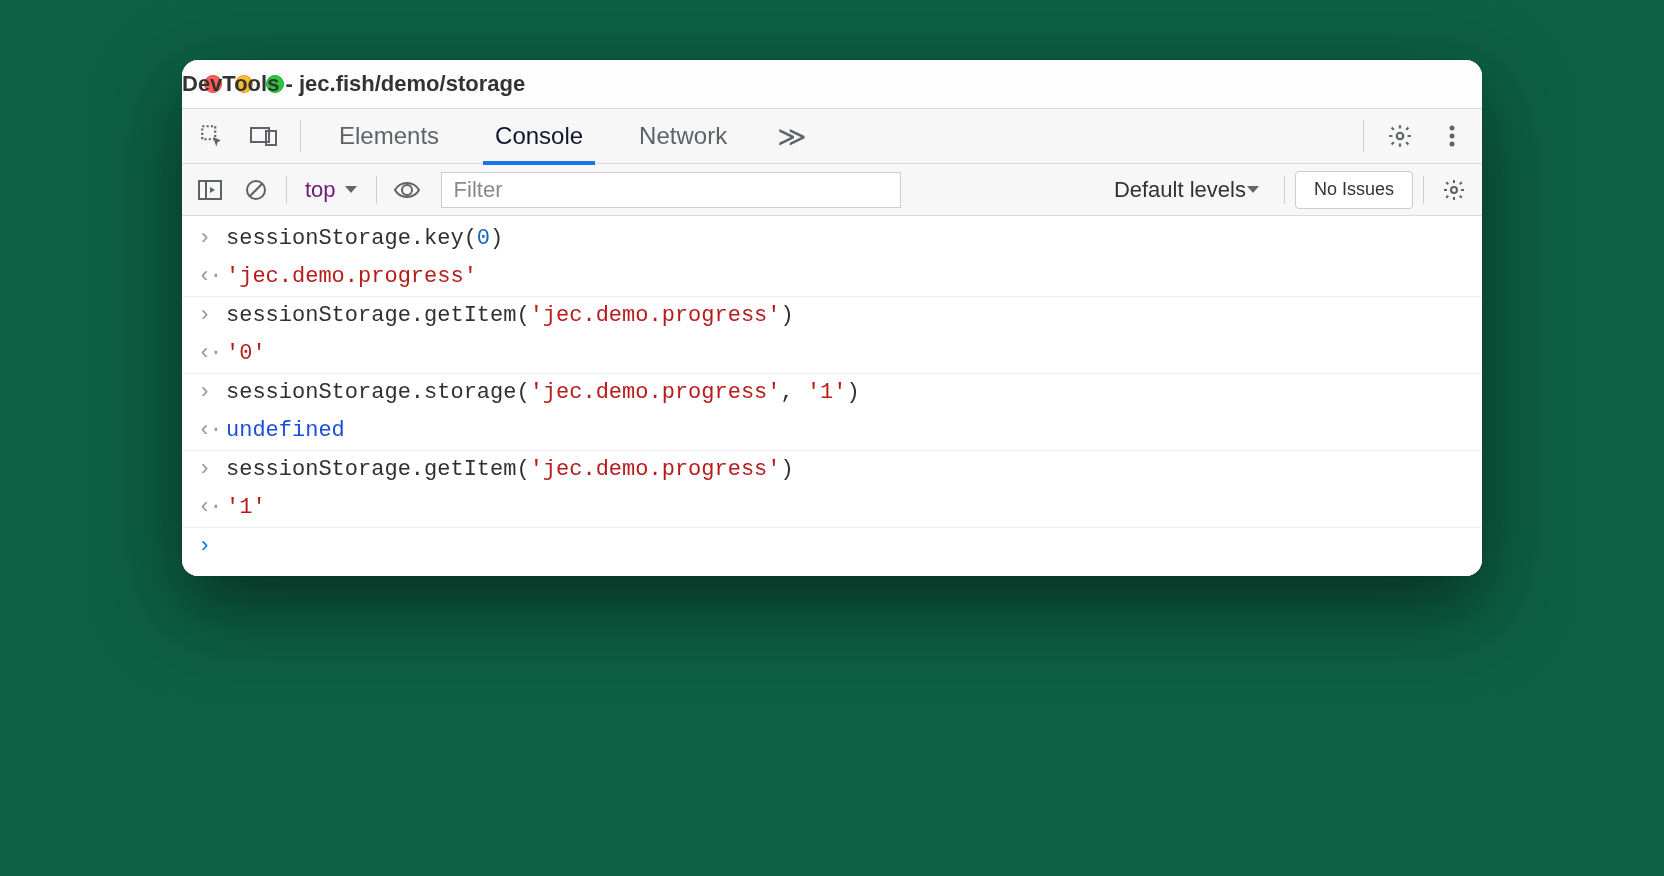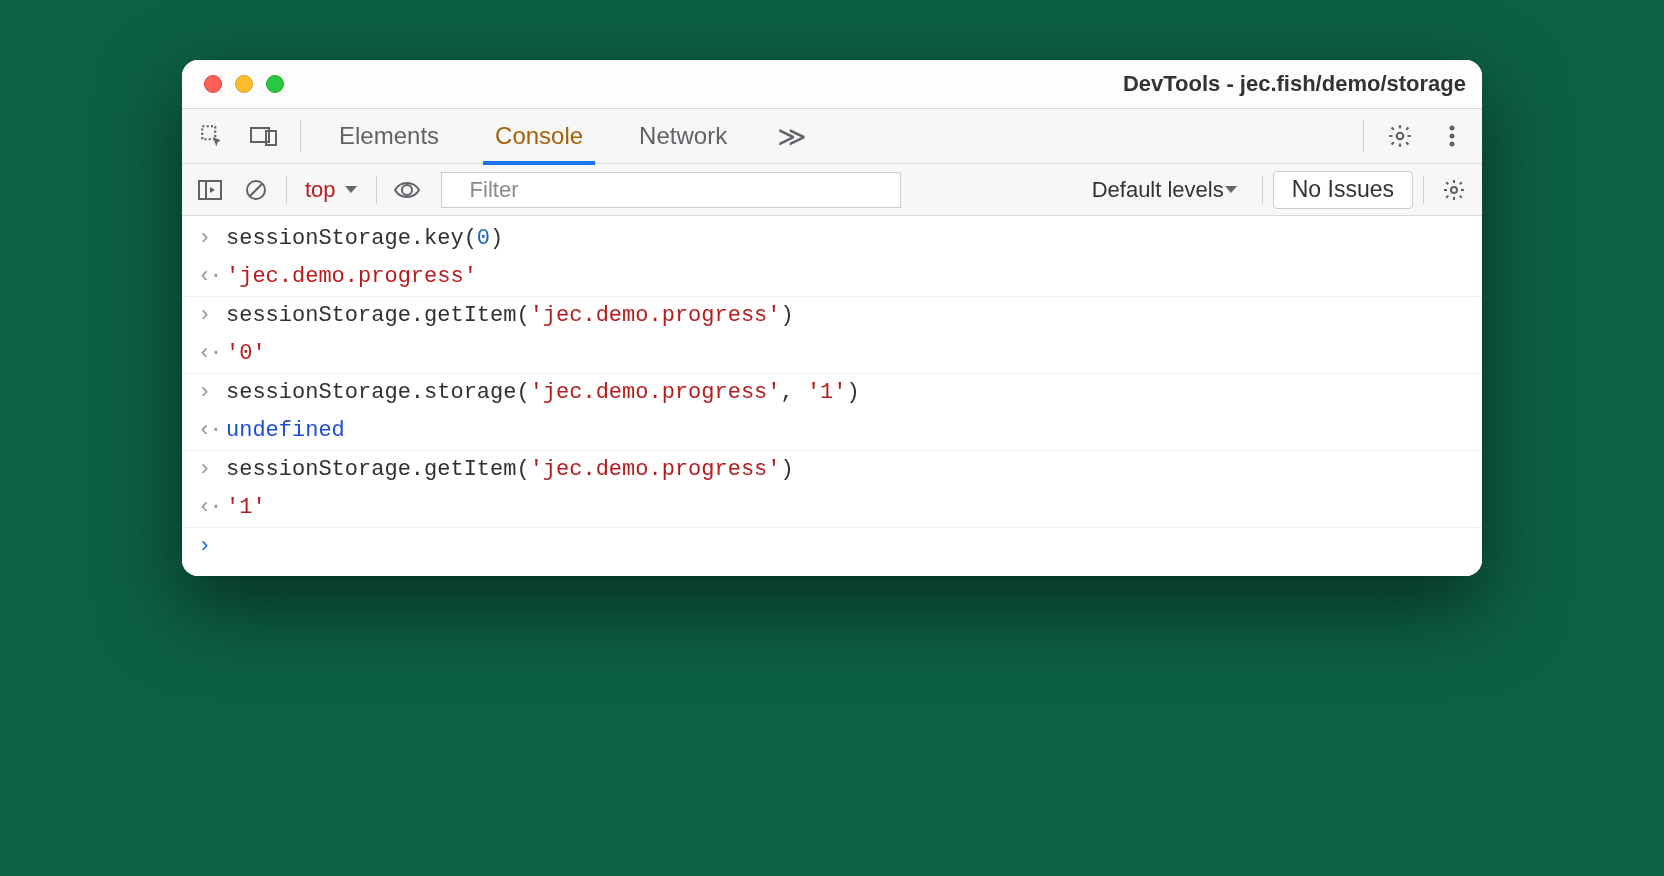--- a/index.html
+++ b/index.html
@@ -32,21 +32,21 @@
     gap: 13px;
     padding-left: 22px;
   }
   .dot { width: 18px; height: 18px; border-radius: 50%; }
   .dot.red { background: #ff5f57; border: 1px solid #e0443e; }
   .dot.yellow { background: #fdbc2c; border: 1px solid #dea123; }
   .dot.green { background: #28c840; border: 1px solid #1aab29; }
   .window-title {
     position: absolute;
     left: 0; right: 16px;
-    text-align: right;
+    text-align: left;
     font-size: 22px;
     font-weight: 600;
     color: #333;
     pointer-events: none;
   }
   .tabs-bar {
     display: flex;
     align-items: center;
     height: 56px;
     border-top: 1px solid #d9d9d9;
@@ -68,21 +68,21 @@
   .tab {
     padding: 0 24px;
     height: 56px;
     display: flex;
     align-items: center;
     font-size: 24px;
     color: #5f6368;
     cursor: pointer;
     position: relative;
   }
-  .tab.active { color: #a16207; }
+  .tab.active { color: #0f172a; }
   .tab.active::after {
     content: "";
     position: absolute;
     bottom: -1px;
     left: 12px; right: 12px;
     height: 4px;
     background: #1a73e8;
   }
   .more-tabs { font-size: 28px; color: #5f6368; padding: 0 18px; cursor: pointer; }
   .spacer { flex: 1; }
@@ -97,47 +97,47 @@
   }
   .cb-icon {
     width: 40px; height: 40px;
     display: flex; align-items: center; justify-content: center;
     color: #5f6368;
     cursor: pointer;
   }
   .cb-sep { width: 1px; height: 28px; background: #d0d0d0; margin: 0 4px; }
   .context-selector {
     display: flex; align-items: center; gap: 8px;
-    font-size: 22px; color: #b91c1c;
+    font-size: 22px; color: #701a75;
     padding: 0 8px;
     cursor: pointer;
   }
   .filter-input {
     flex: 0 0 460px;
     height: 36px;
     border: 1px solid #ccc;
     background: #fff;
     font-size: 22px;
-    padding: 0 28px;
+    padding: 0 12px;
     color: #737373;
     margin-left: 8px;
   }
   .filter-input::placeholder { color: #8a8a8a; }
   .levels {
     font-size: 22px;
     color: #333;
     display: flex; align-items: center; gap: 0;
     padding: 0 14px;
     cursor: pointer;
   }
   .issues-btn {
     height: 38px;
     border: 1px solid #ccc;
     background: #fff;
-    font-size: 23px;
+    font-size: 18px;
     color: #333;
     padding: 0 18px;
     border-radius: 4px;
     cursor: pointer;
     display: flex; align-items: center;
   }
   .console-body { background: #fff; padding: 4px 0 10px 0; }
   .row {
     display: flex;
     align-items: flex-start;

